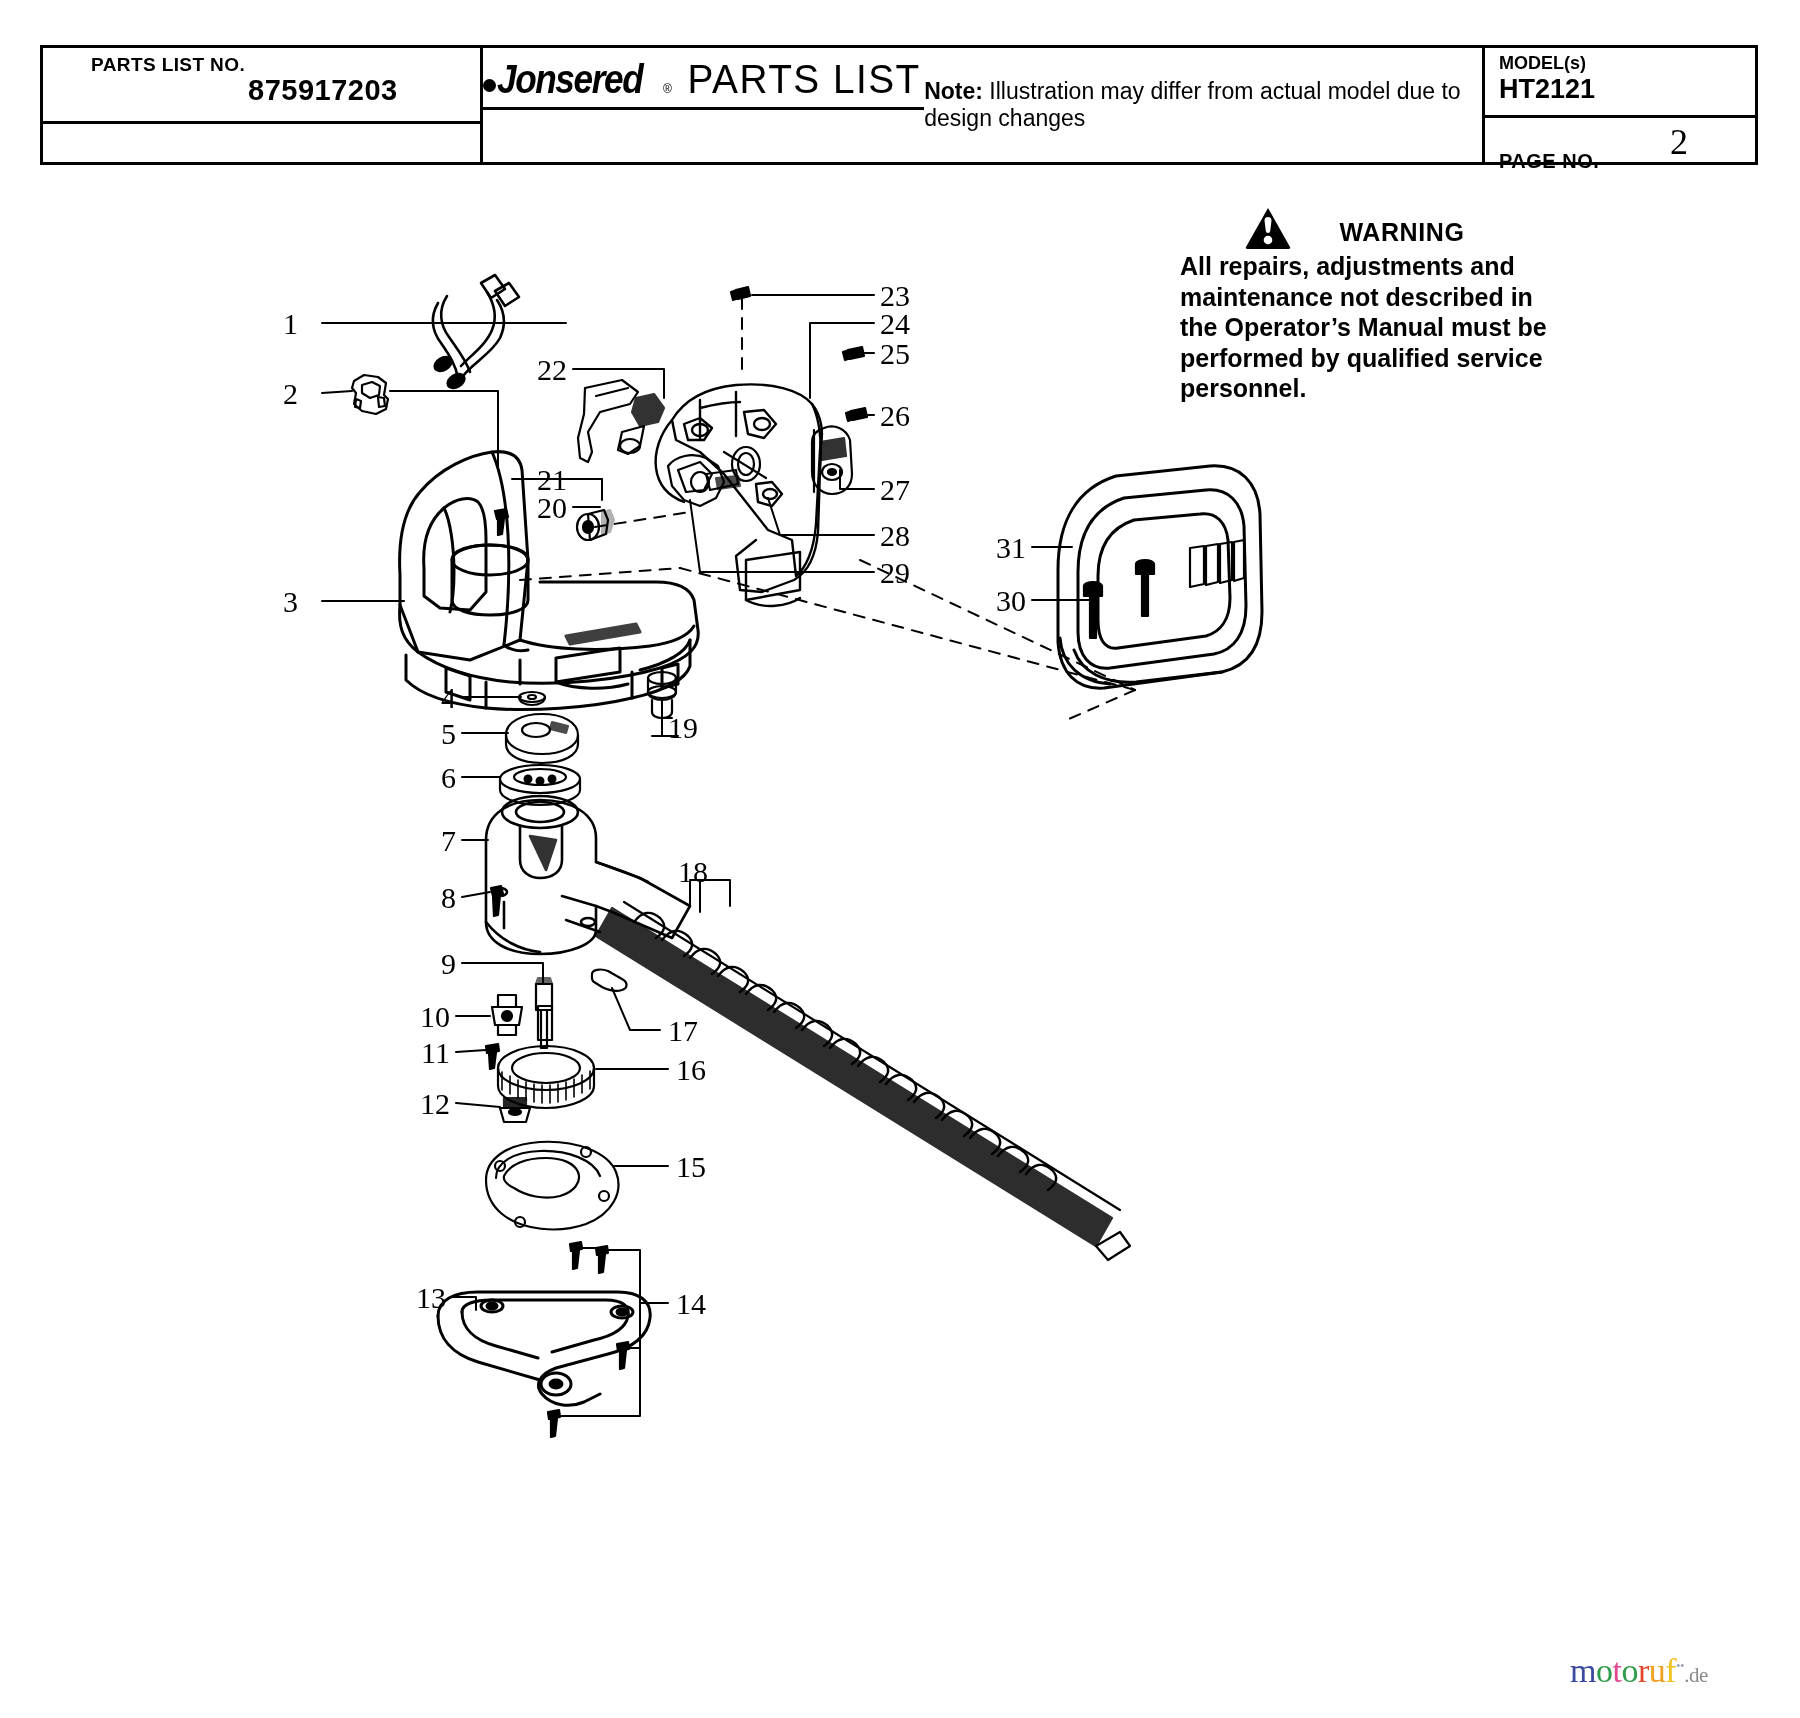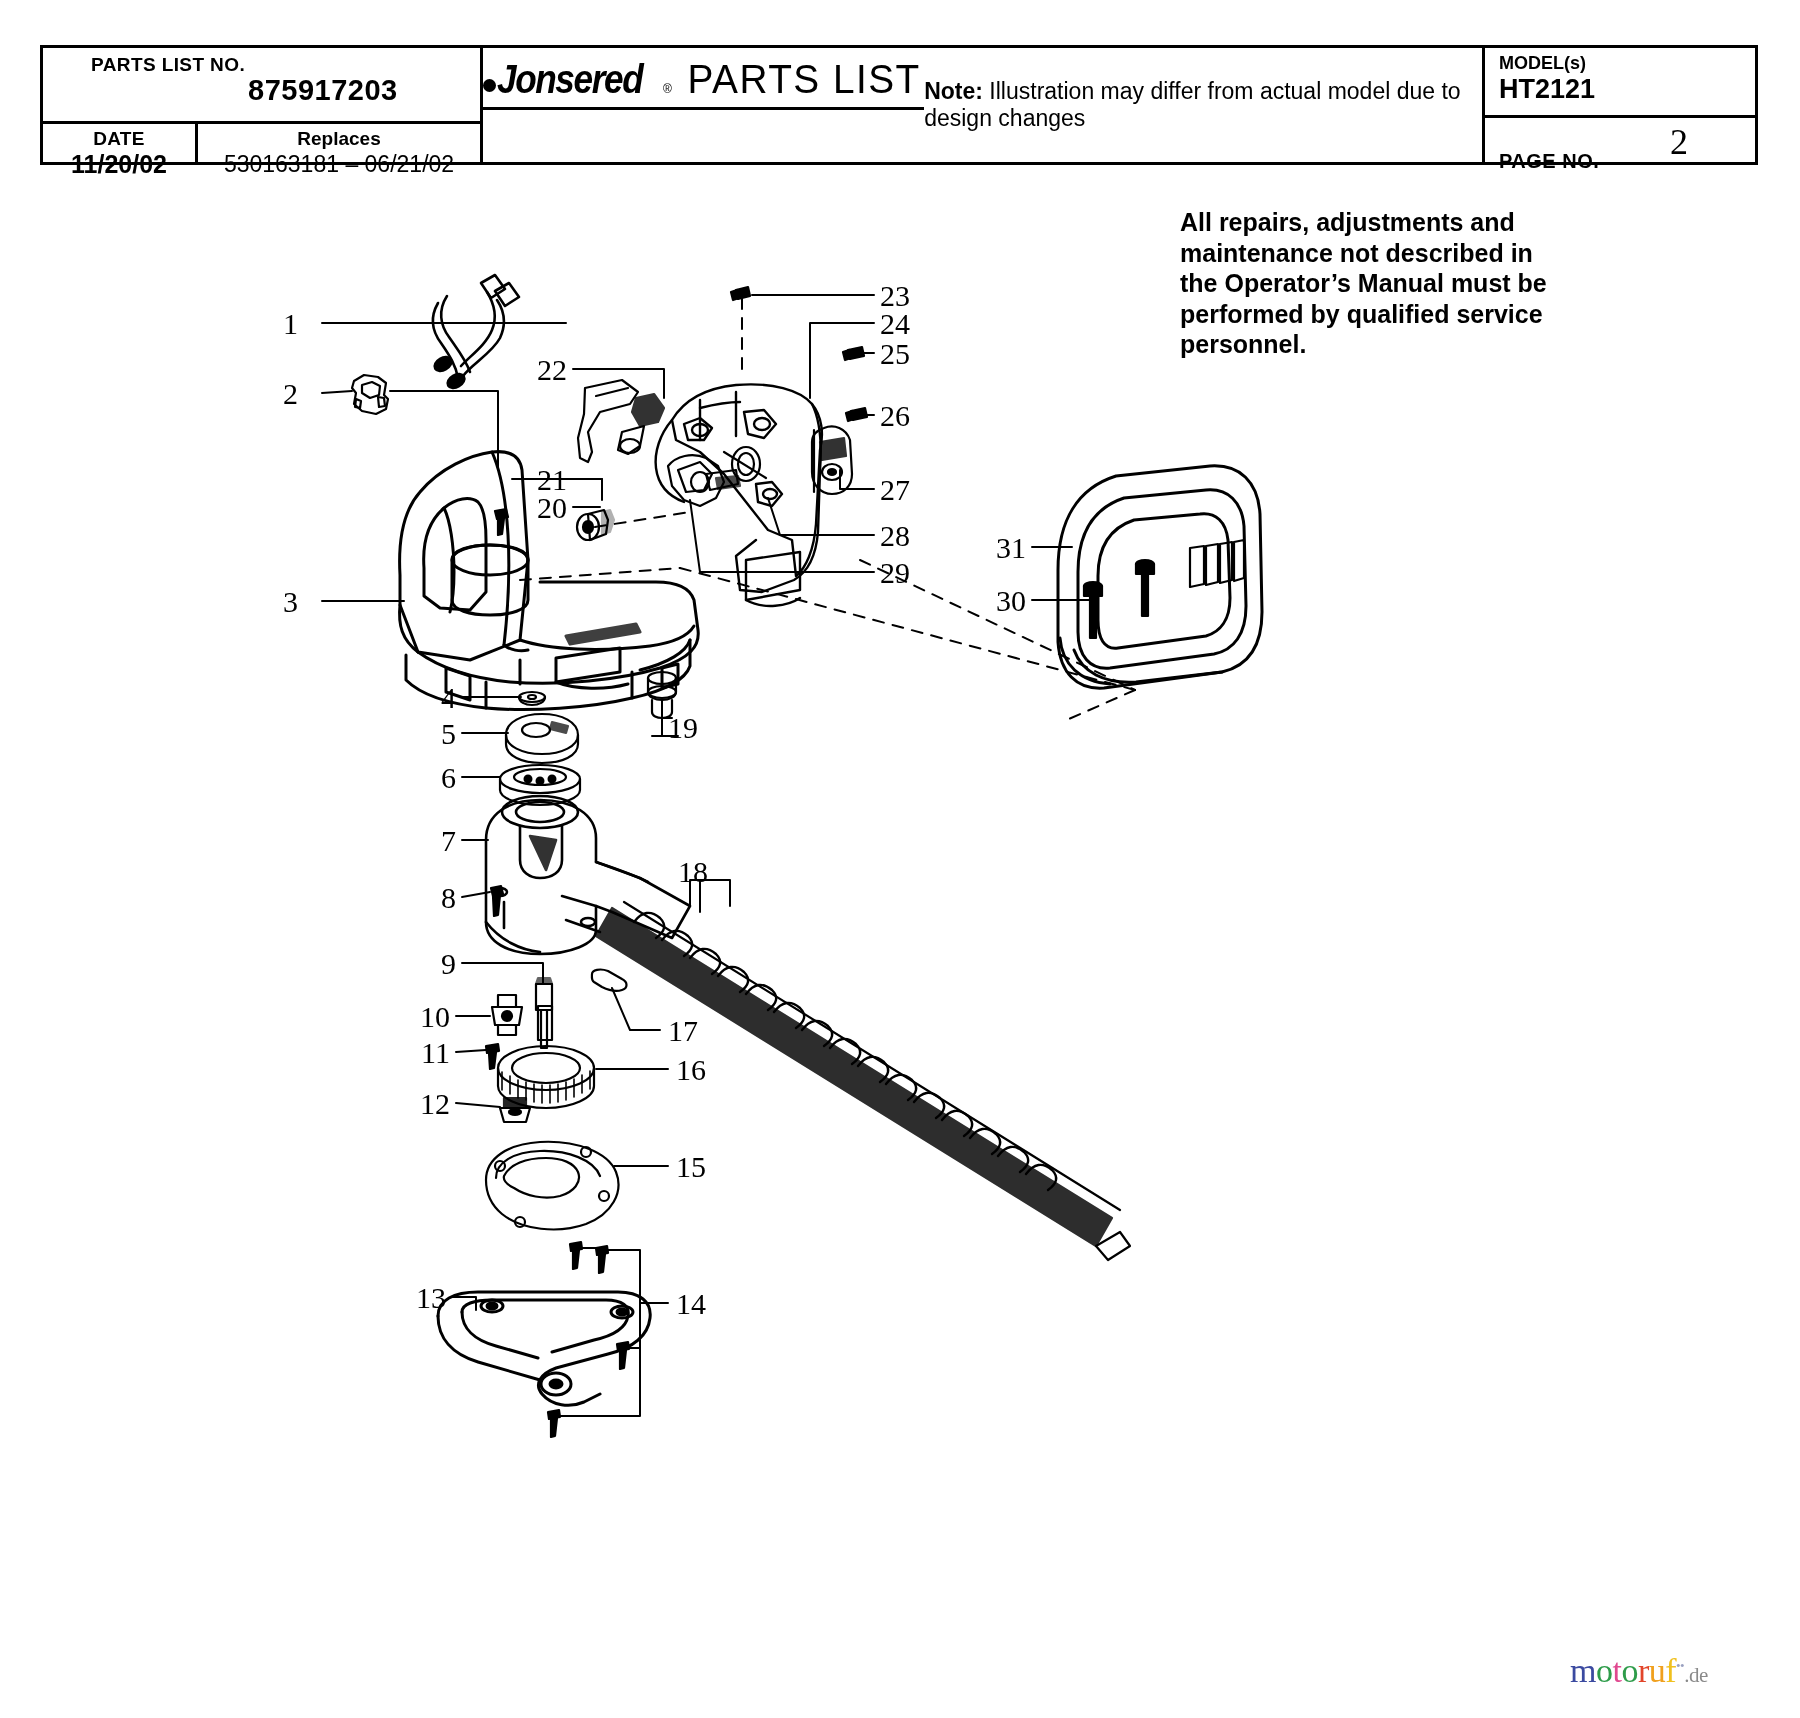--- a/index.html
+++ b/index.html
@@ -283,30 +283,20 @@
 </style>
 </head>
 <body>
 
 <div class="header">
 
   <div class="hdr-left">
     <div class="hdr-left-top">
       <span class="parts-list-no-label">PARTS LIST NO.</span>
       <span class="parts-list-no-value">875917203</span>
-    </div>
-    <div class="hdr-left-bottom">
-      <div class="hdr-date-cell">
-        <span class="date-label">DATE</span>
-        <span class="date-value">11/20/02</span>
-      </div>
-      <div class="hdr-replaces-cell">
-        <span class="replaces-label">Replaces</span>
-        <span class="replaces-value">530163181 – 06/21/02</span>
-      </div>
     </div>
   </div>
 
   <div class="hdr-center">
     <div class="hdr-center-top">
       <div class="logo-wrap">
         <span class="logo-dot"></span>
         <span class="logo-text">Jonsered</span>
         <span class="logo-reg">®</span>
         <span class="parts-list-title">PARTS LIST</span>
@@ -326,20 +316,28 @@
       <span class="model-value">HT2121</span>
     </div>
     <div class="hdr-right-bottom">
       <span class="page-label">PAGE   NO.</span>
       <span class="page-value">2</span>
     </div>
   </div>
 </div>
 
 <div class="warning-block">
+  <div class="warn-head">
+    <svg width="46" height="42" viewBox="0 0 46 42">
+      <path d="M23 1 L45 40 Q46 42 43 42 L3 42 Q0 42 1 40 Z" fill="#000"></path>
+      <path d="M23 10 Q26.5 10 26.5 13.5 L25.2 24 Q25 26 23 26 Q21 26 20.8 24 L19.5 13.5 Q19.5 10 23 10 Z" fill="#fff"></path>
+      <circle cx="23" cy="33" r="4.3" fill="#fff"></circle>
+    </svg>
+    <span class="warn-title">WARNING</span>
+  </div>
   <div class="warn-body">
     <div>All  repairs,  adjustments  and</div>
     <div>maintenance  not  described  in</div>
     <div>the Operator’s Manual must be</div>
     <div>performed by qualified  service</div>
     <div>personnel.</div>
   </div>
 </div>
 
 <svg id="diagram" viewBox="0 0 1800 1718">

